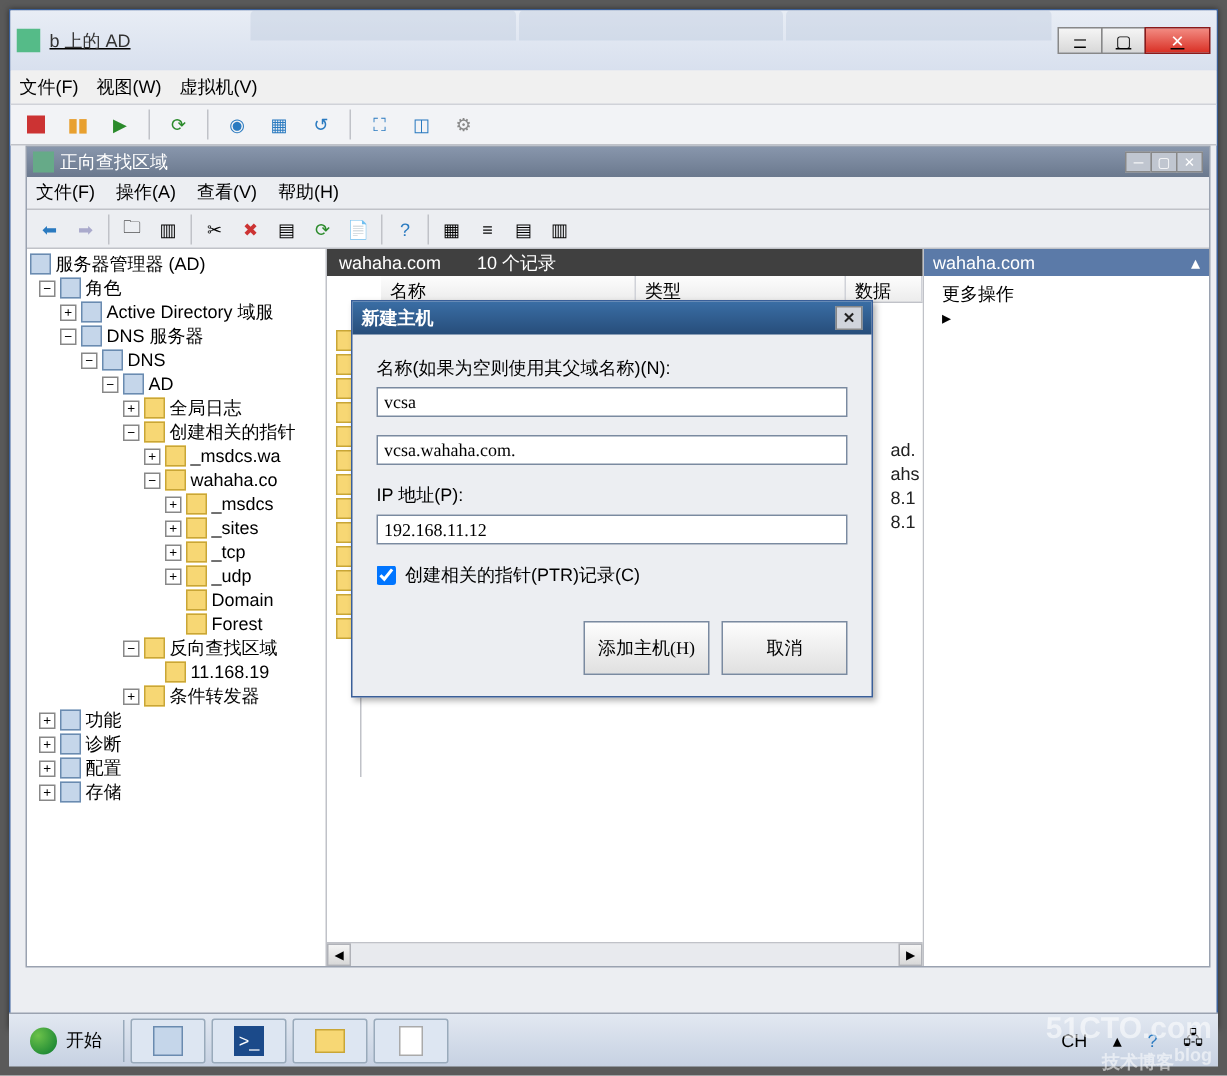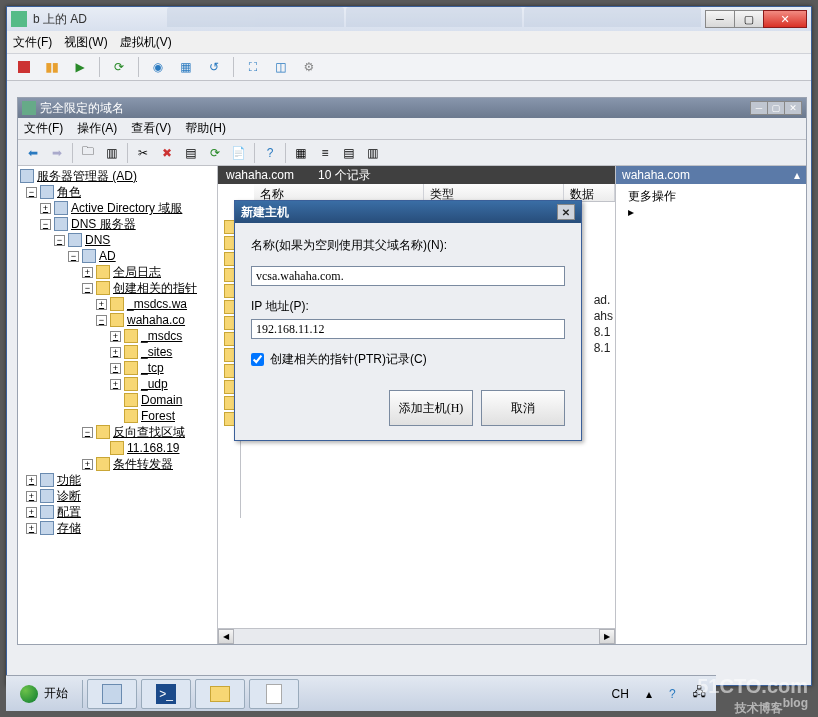--- a/index.html
+++ b/index.html
@@ -1,39 +1,39 @@
 <!DOCTYPE html>
 <html><head>
 <meta charset="utf-8">
 <style>
 * { box-sizing: border-box; margin: 0; padding: 0; font-family: "Microsoft YaHei", Tahoma, sans-serif; font-size: 12px; }
 body { background: #5a5a5a; width: 818px; height: 717px; position: relative; overflow: hidden; }
 .outer-window { position: absolute; left: 6px; top: 6px; width: 806px; height: 680px; background: #eceef2; border: 1px solid #3a5f99; box-shadow: 0 0 4px rgba(0,0,0,0.5); }
-.titlebar { height: 24px; background: linear-gradient(#e8edf5,#d8e0ee); display: flex; align-items: center; padding: 0 4px; }
+.titlebar { height: 40px; background: linear-gradient(#e8edf5,#d8e0ee); display: flex; align-items: center; padding: 0 4px; text-decoration: underline; }
 .titlebar .icon { width: 16px; height: 16px; margin-right: 6px; }
 .titlebar .title { flex: 1; color: #333; }
 .winbtns { display: flex; gap: 0; }
 .winbtn { width: 30px; height: 18px; border: 1px solid #888; background: linear-gradient(#f5f5f5,#d8d8d8); display: flex; align-items: center; justify-content: center; font-size: 11px; margin-left: -1px; cursor: pointer; }
 .winbtn.close { width: 44px; background: linear-gradient(#f28b82,#d93025); color: #fff; border-color: #8b1a1a; }
 .menubar { height: 22px; background: #f0f0f0; display: flex; align-items: center; padding: 0 6px; gap: 12px; }
 .menubar span { cursor: pointer; }
 .toolbar { height: 28px; background: #f2f3f6; border-top: 1px solid #d0d2d8; border-bottom: 1px solid #c0c2c8; display: flex; align-items: center; padding: 0 6px; gap: 6px; }
 .tbtn { width: 22px; height: 22px; border: 1px solid transparent; display: flex; align-items: center; justify-content: center; cursor: pointer; border-radius: 2px; }
 .tb-sep { width: 1px; height: 20px; background: #c0c2c8; margin: 0 2px; }
 .sq { width: 12px; height: 12px; display: block; }
 .inner-area { position: absolute; left: 10px; top: 90px; width: 790px; height: 548px; background: #eef0f3; border: 1px solid #9aa2b0; }
 .inner-title { height: 20px; background: linear-gradient(#8896ac,#6b798e); color: #fff; display: flex; align-items: center; padding: 0 4px; font-size: 11px; }
 .inner-title .t { flex: 1; }
 .inner-winbtns .winbtn { width: 18px; height: 14px; font-size: 9px; background: #c0c6d0; }
 .inner-menubar { height: 22px; background: #eceef2; border-bottom: 1px solid #c0c2c8; display: flex; align-items: center; padding: 0 6px; gap: 14px; font-family: SimSun, monospace; }
 .inner-toolbar { height: 26px; background: #eceef2; border-bottom: 1px solid #c0c2c8; display: flex; align-items: center; padding: 0 4px; gap: 2px; }
 .itbtn { width: 22px; height: 22px; display: flex; align-items: center; justify-content: center; cursor: pointer; border: 1px solid transparent; }
 .panels { display: flex; height: calc(100% - 68px); }
 .tree-panel { width: 200px; border-right: 1px solid #c0c2c8; overflow: hidden; background: #fff; padding: 2px; font-family: SimSun, Tahoma; }
-.tree-node { white-space: nowrap; line-height: 16px; display: flex; align-items: center; text-decoration: underline; }
+.tree-node { white-space: nowrap; line-height: 16px; display: flex; align-items: center; }
 .tree-node .exp { width: 11px; height: 11px; border: 1px solid #888; display: inline-flex; align-items: center; justify-content: center; font-size: 9px; margin-right: 3px; cursor: pointer; background: #fff; }
 .tree-node .ic { width: 14px; height: 14px; margin-right: 3px; display: inline-block; }
 .folder { background: #f7d774; border: 1px solid #c9a636; }
 .srv { background: #c5d6ea; border: 1px solid #6a8bb0; }
 .center-panel { flex: 1; border-right: 1px solid #c0c2c8; background: #fff; display: flex; flex-direction: column; position: relative; }
 .dark-head { height: 18px; background: #404040; color: #fff; display: flex; align-items: center; padding: 0 8px; gap: 24px; font-family: SimSun; }
 .col-head { height: 18px; background: linear-gradient(#fdfdfd,#ececec); border-bottom: 1px solid #c0c2c8; display: flex; font-family: SimSun; margin-left: 36px; }
 .col-head div { padding: 2px 6px; border-right: 1px solid #d0d2d8; }
 .list-body { flex: 1; background: #fff; position: relative; }
 .dialog { position: absolute; left: 16px; top: -2px; width: 348px; background: #eceef2; border: 1px solid #3a5f99; box-shadow: 2px 2px 4px rgba(0,0,0,0.3); z-index: 10; }
@@ -49,21 +49,21 @@
 .dialog-body .chk input { margin-top: 2px; }
 .dialog-btns { display: flex; justify-content: flex-end; gap: 8px; padding: 6px 16px 14px; }
 .dialog-btns button { min-width: 84px; height: 36px; background: linear-gradient(#fdfdfd,#e0e0e0); border: 1px solid #7a8aa0; cursor: pointer; font-family: SimSun; }
 .right-panel { width: 190px; background: #fff; display: flex; flex-direction: column; }
 .right-head { height: 18px; background: #f0f2f5; border-bottom: 1px solid #c0c2c8; padding: 2px 6px; font-family: SimSun; font-weight: bold; }
 .right-dark { height: 18px; background: #5b7aa8; color: #fff; padding: 2px 6px; font-family: SimSun; display: flex; align-items: center; justify-content: space-between; }
 .right-item { padding: 4px 12px; font-family: SimSun; cursor: pointer; display: flex; justify-content: space-between; flex-direction: column; }
 .scrollbar-h { height: 16px; background: #e8e8e8; border-top: 1px solid #c0c2c8; display: flex; }
 .sb-btn { width: 16px; height: 100%; background: linear-gradient(#f5f5f5,#d8d8d8); border: 1px solid #b0b2b8; display: flex; align-items: center; justify-content: center; font-size: 8px; cursor: pointer; }
 .sb-track { flex: 1; background: #e8eaee; }
-.taskbar { position: absolute; left: 6px; bottom: 6px; width: 710px; height: 36px; background: linear-gradient(#e2e8f1,#c6d1e2); border-top: 1px solid #9aa2b0; display: flex; align-items: center; padding: 0 4px; gap: 4px; }
+.taskbar { position: absolute; left: 6px; bottom: 6px; width: 806px; height: 36px; background: linear-gradient(#e2e8f1,#c6d1e2); border-top: 1px solid #9aa2b0; display: flex; align-items: center; padding: 0 4px; gap: 4px; }
 .start-btn { height: 28px; padding: 0 10px; display: flex; align-items: center; gap: 6px; border-radius: 3px; cursor: pointer; }
 .start-orb { width: 18px; height: 18px; border-radius: 50%; background: radial-gradient(circle at 30% 30%, #6cc24a, #0a7a2f); }
 .task-item { width: 50px; height: 30px; border: 1px solid #9ab; border-radius: 2px; background: #dde6f2; cursor: pointer; display: flex; align-items: center; justify-content: center; }
 .tray { margin-left: auto; display: flex; align-items: center; gap: 17px; padding-right: 6px; }
 .watermark { position: absolute; right: 10px; bottom: 2px; color: rgba(255,255,255,0.55); font-size: 20px; font-weight: bold; text-align: right; line-height: 1.1; pointer-events: none; font-family: Arial; }
 .watermark small { font-size: 12px; display: block; }
 .ghost-tabs { position: absolute; top: 0; left: 160px; right: 110px; height: 20px; display: flex; gap: 2px; opacity: 0.35; }
 .ghost-tab { flex: 1; background: #b8c6db; border-radius: 3px 3px 0 0; }
 .side-strip { position: absolute; left: 216px; top: 211px; width: 18px; height: 300px; background: #fff; border-right: 1px solid #c0c2c8; z-index: 5; }
 .side-strip div { width: 16px; height: 14px; margin: 2px auto; }
@@ -125,21 +125,21 @@
         <span style="color:#2a7ac0">◫</span>
       </div>
     <div class="tbtn">
         <span style="color:#888">⚙</span>
       </div>
   </div>
 
   <div class="inner-area">
     <div class="inner-title">
       <span style="width:14px;height:14px;background:#6a8;margin-right:4px"></span>
-      <span class="t">完全限定的域名</span>
+      <span class="t">正向查找区域</span>
       <div class="winbtns inner-winbtns">
         <div class="winbtn">─</div>
         <div class="winbtn">▢</div>
         <div class="winbtn">✕</div>
       </div>
     </div>
     <div class="inner-menubar">
       <span>文件(F)</span>
       <span>操作(A)</span>
       <span>查看(V)</span>
@@ -300,20 +300,21 @@
           </div>
 
           <div class="dialog">
             <div class="dialog-title">
               <span class="t">新建主机</span>
               <div class="dialog-close">✕</div>
             </div>
             <div class="dialog-body">
               <div class="row">
                 <label>名称(如果为空则使用其父域名称)(N):</label>
+                <input type="text" value="vcsa" style="">
               </div>
               <div class="row">
                 <input type="text" class="ro" readonly="" value="vcsa.wahaha.com." style="">
               </div>
               <div class="row">
                 <label>IP 地址(P):</label>
                 <input type="text" value="192.168.11.12" style="">
               </div>
               <div class="chk">
                 <input type="checkbox" checked="" style="">

